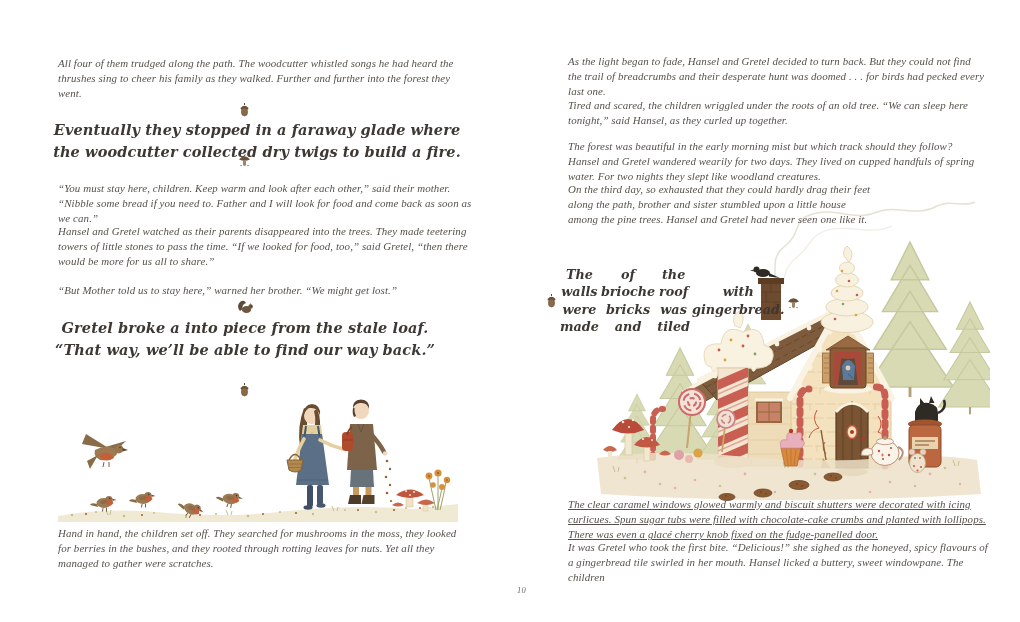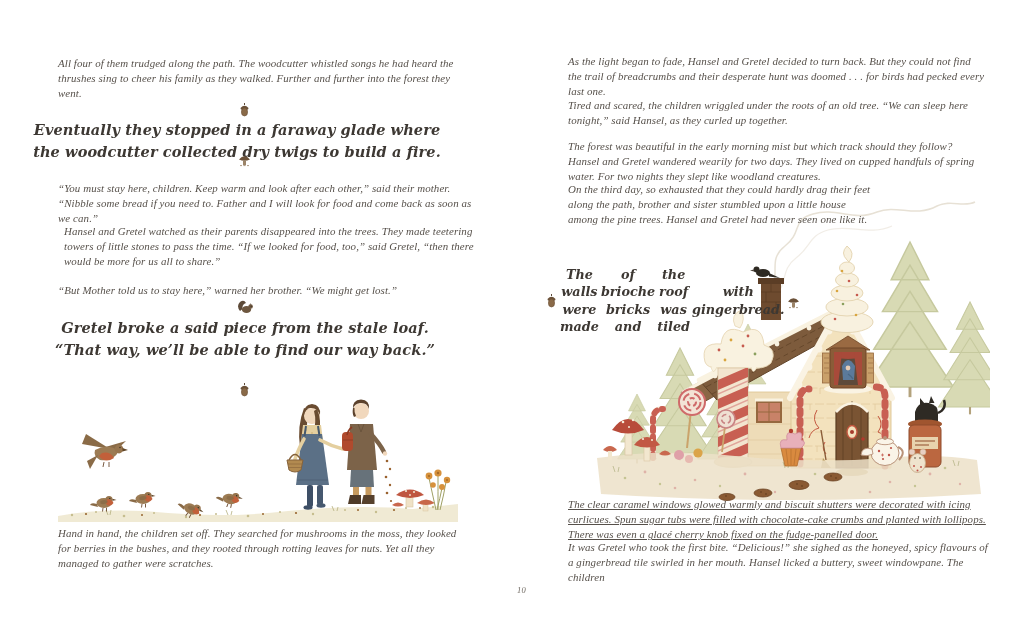--- a/index.html
+++ b/index.html
@@ -39,51 +39,51 @@
     <div class="body-text" style="left:58px;top:56px;width:414px;">All four of them trudged along the path. The woodcutter whistled songs he had heard the thrushes sing to cheer his family as they walked. Further and further into the forest they went.</div>
 
     <div class="dingbat" style="left:238px;top:102px;width:13px;height:15px;">
       <svg width="13" height="15" viewBox="0 0 13 15">
         <path d="M6.5,1 L6.5,3" stroke="#5d4a38" stroke-width="1"></path>
         <path d="M2.5,6 Q6.5,1.5 10.5,6 L10.2,7.2 Q6.5,9 2.8,7.2 Z" fill="#6b5138"></path>
         <ellipse cx="6.5" cy="10" rx="3.1" ry="4" fill="#8a6a48" stroke="#6b5138" stroke-width="0.6"></ellipse>
       </svg>
     </div>
 
-    <div class="display display-lg" style="left:22px;top:119px;width:430px;">
+    <div class="display display-lg" style="left:42px;top:119px;width:430px;">
       <div>Eventually they stopped in a faraway glade where</div>
       <div>the woodcutter collected dry twigs to build a fire.</div>
     </div>
 
     <div class="dingbat" style="left:237px;top:152px;width:15px;height:15px;">
       <svg width="15" height="15" viewBox="0 0 15 15">
         <path d="M2,7.5 Q7.5,1 13,7.5 Q7.5,10 2,7.5 Z" fill="#6b5138"></path>
         <rect x="6" y="8.6" width="3" height="4.6" fill="#9c8468"></rect>
         <path d="M3,13.6 H12" stroke="#9c8468" stroke-width="0.8" stroke-dasharray="2 1.5"></path>
       </svg>
     </div>
 
     <div class="body-text" style="left:58px;top:181px;width:414px;">“You must stay here, children. Keep warm and look after each other,” said their mother.  “Nibble some bread if you need to. Father and I will look for food and come back as soon as we can.”</div>
 
-    <div class="body-text" style="left:58px;top:224px;width:414px;margin-left:6px;">Hansel and Gretel watched as their parents disappeared into the trees. They made teetering towers of little stones to pass the time. “If we looked for food, too,” said Gretel, “then there would be more for us all to share.”</div>
+    <div class="body-text" style="left:58px;top:224px;width:414px;">Hansel and Gretel watched as their parents disappeared into the trees. They made teetering towers of little stones to pass the time. “If we looked for food, too,” said Gretel, “then there would be more for us all to share.”</div>
 
     <div class="body-text" style="left:58px;top:283px;width:414px;">“But Mother told us to stay here,” warned her brother. “We might get lost.”</div>
 
     <div class="dingbat" style="left:236px;top:300px;width:17px;height:14px;">
       <svg width="17" height="14" viewBox="0 0 17 14">
         <path d="M4,11 Q0,6 4,2 Q8,-1 10,3 Q6,4 6.5,9 Z" fill="#5d4a38"></path>
         <ellipse cx="10.5" cy="9.5" rx="4.6" ry="3.6" fill="#6e573f"></ellipse>
         <circle cx="14.6" cy="6.5" r="2.3" fill="#6e573f"></circle>
         <path d="M13.8,4.6 L14.4,3.2 L15.4,4.6 Z" fill="#5d4a38"></path>
         <circle cx="15.2" cy="6.2" r="0.5" fill="#2e2620"></circle>
       </svg>
     </div>
 
     <div class="display display-lg" style="left:30px;top:317px;width:430px;">
-      <div>Gretel broke a said piece from the stale loaf.</div>
+      <div>Gretel broke a into piece from the stale loaf.</div>
       <div>“That way, we’ll be able to find our way back.”</div>
     </div>
 
     <div class="dingbat" style="left:238px;top:382px;width:13px;height:15px;">
       <svg width="13" height="15" viewBox="0 0 13 15">
         <path d="M6.5,1 L6.5,3" stroke="#5d4a38" stroke-width="1"></path>
         <path d="M2.5,6 Q6.5,1.5 10.5,6 L10.2,7.2 Q6.5,9 2.8,7.2 Z" fill="#6b5138"></path>
         <ellipse cx="6.5" cy="10" rx="3.1" ry="4" fill="#8a6a48" stroke="#6b5138" stroke-width="0.6"></ellipse>
       </svg>
     </div>

